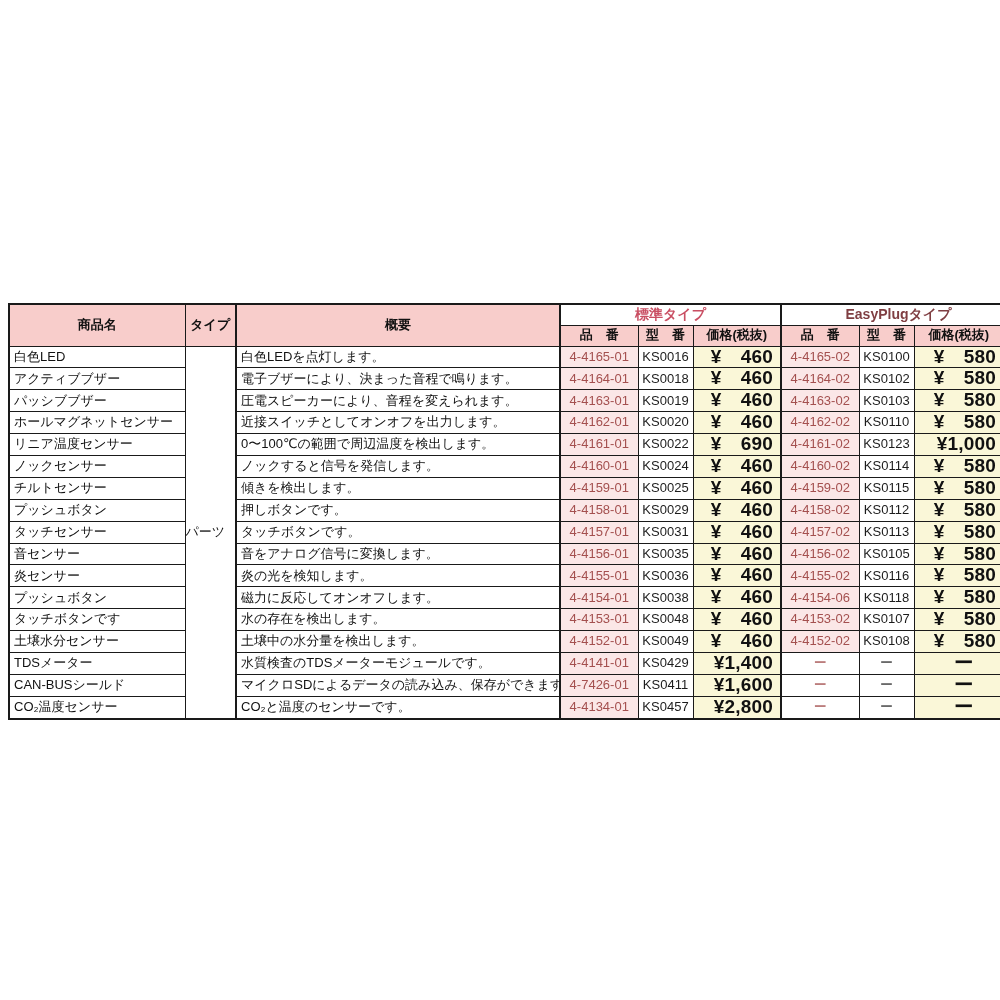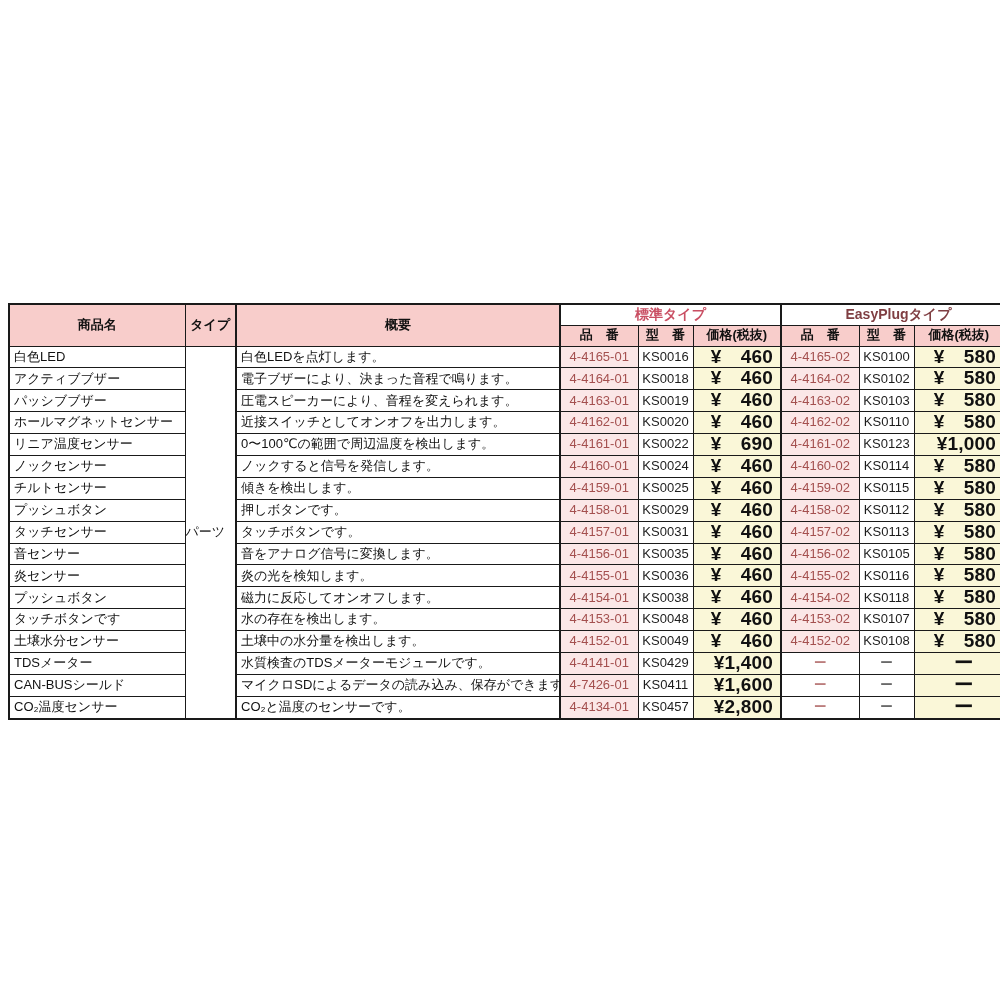--- a/index.html
+++ b/index.html
@@ -197,21 +197,21 @@
           <td class="c-part tl">4-4155-02</td>
           <td class="c-model">KS0116</td>
           <td class="c-price">¥　580</td>
         </tr>
         <tr>
           <td class="c-name">プッシュボタン</td>
           <td class="c-desc tl">磁力に反応してオンオフします。</td>
           <td class="c-part tl">4-4154-01</td>
           <td class="c-model">KS0038</td>
           <td class="c-price">¥　460</td>
-          <td class="c-part tl">4-4154-02</td>
+          <td class="c-part tl">4-4154-06</td>
           <td class="c-model">KS0118</td>
           <td class="c-price">¥　580</td>
         </tr>
         <tr>
           <td class="c-name">タッチボタンです</td>
           <td class="c-desc tl">水の存在を検出します。</td>
           <td class="c-part tl">4-4153-01</td>
           <td class="c-model">KS0048</td>
           <td class="c-price">¥　460</td>
           <td class="c-part tl">4-4153-02</td>

